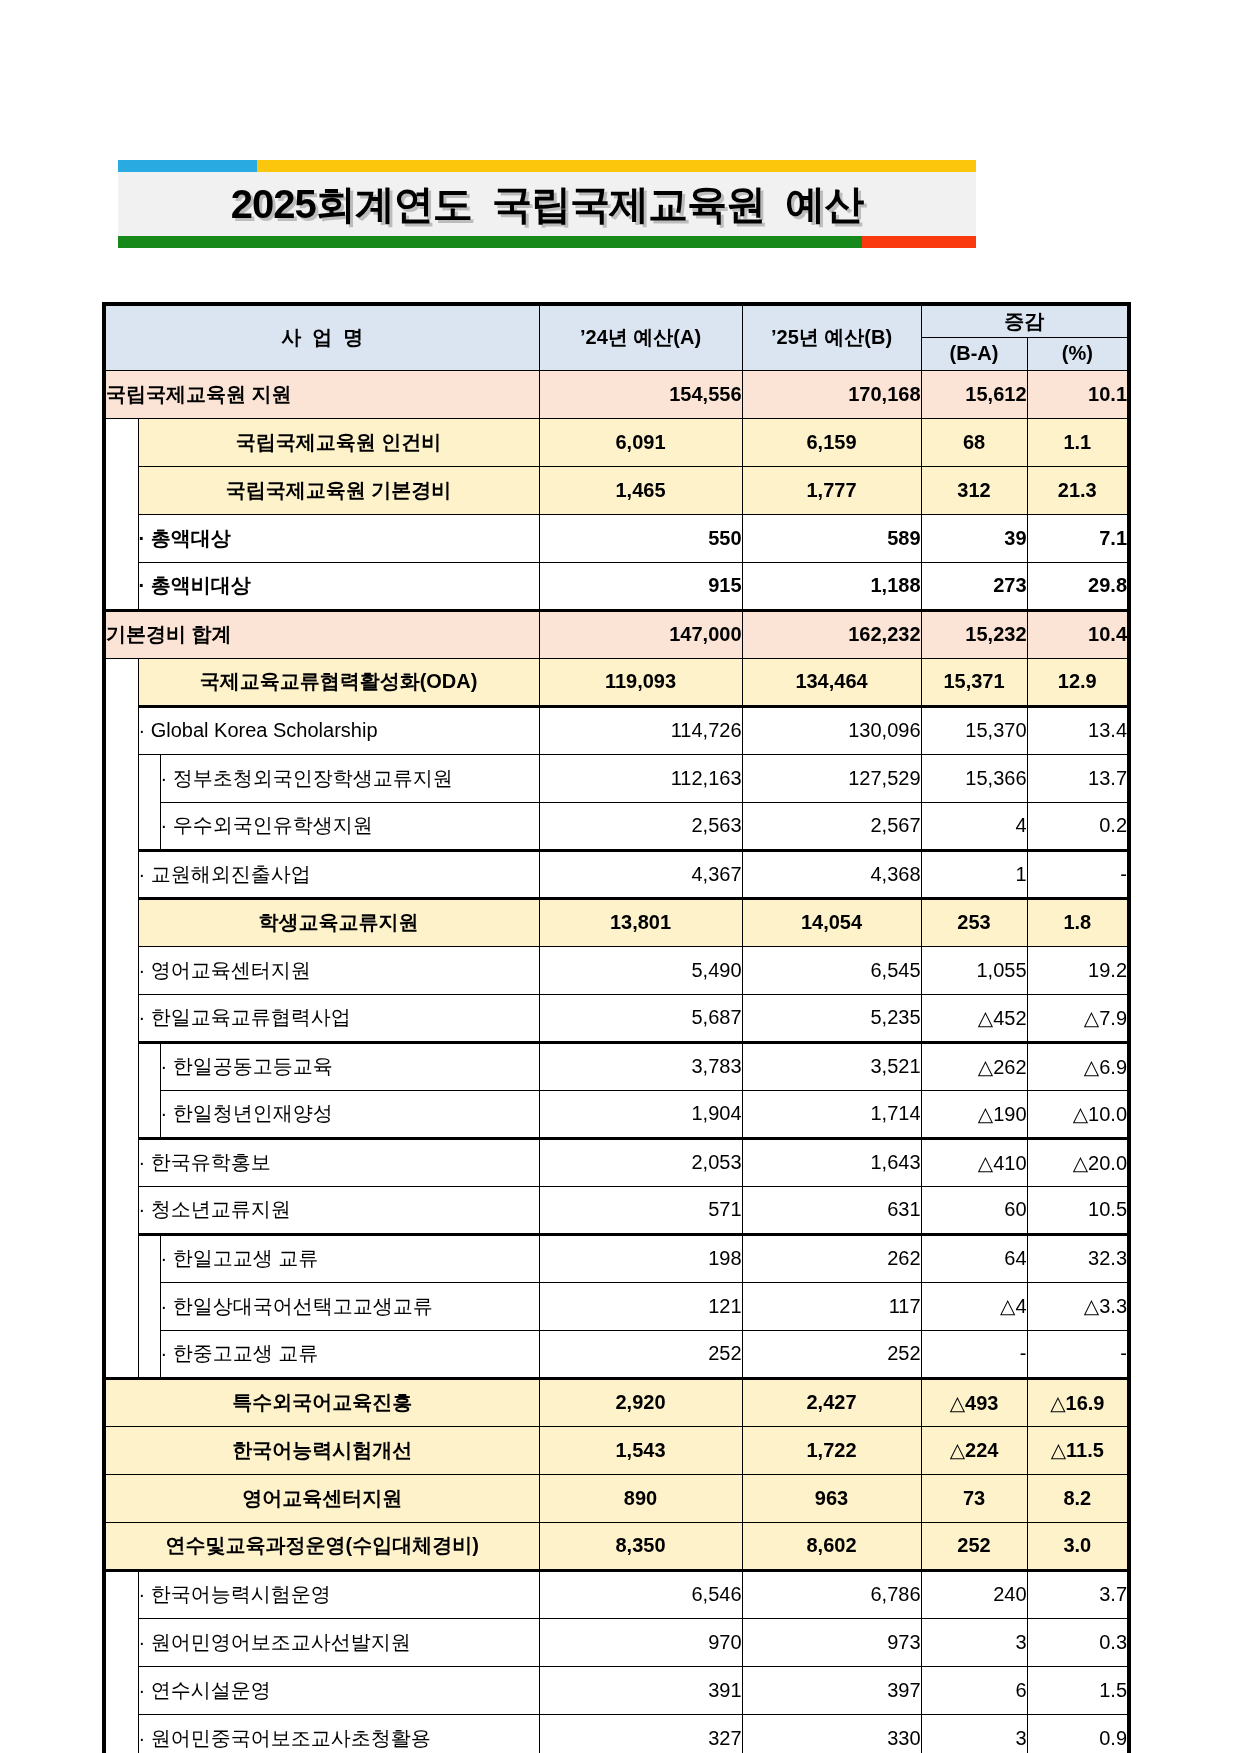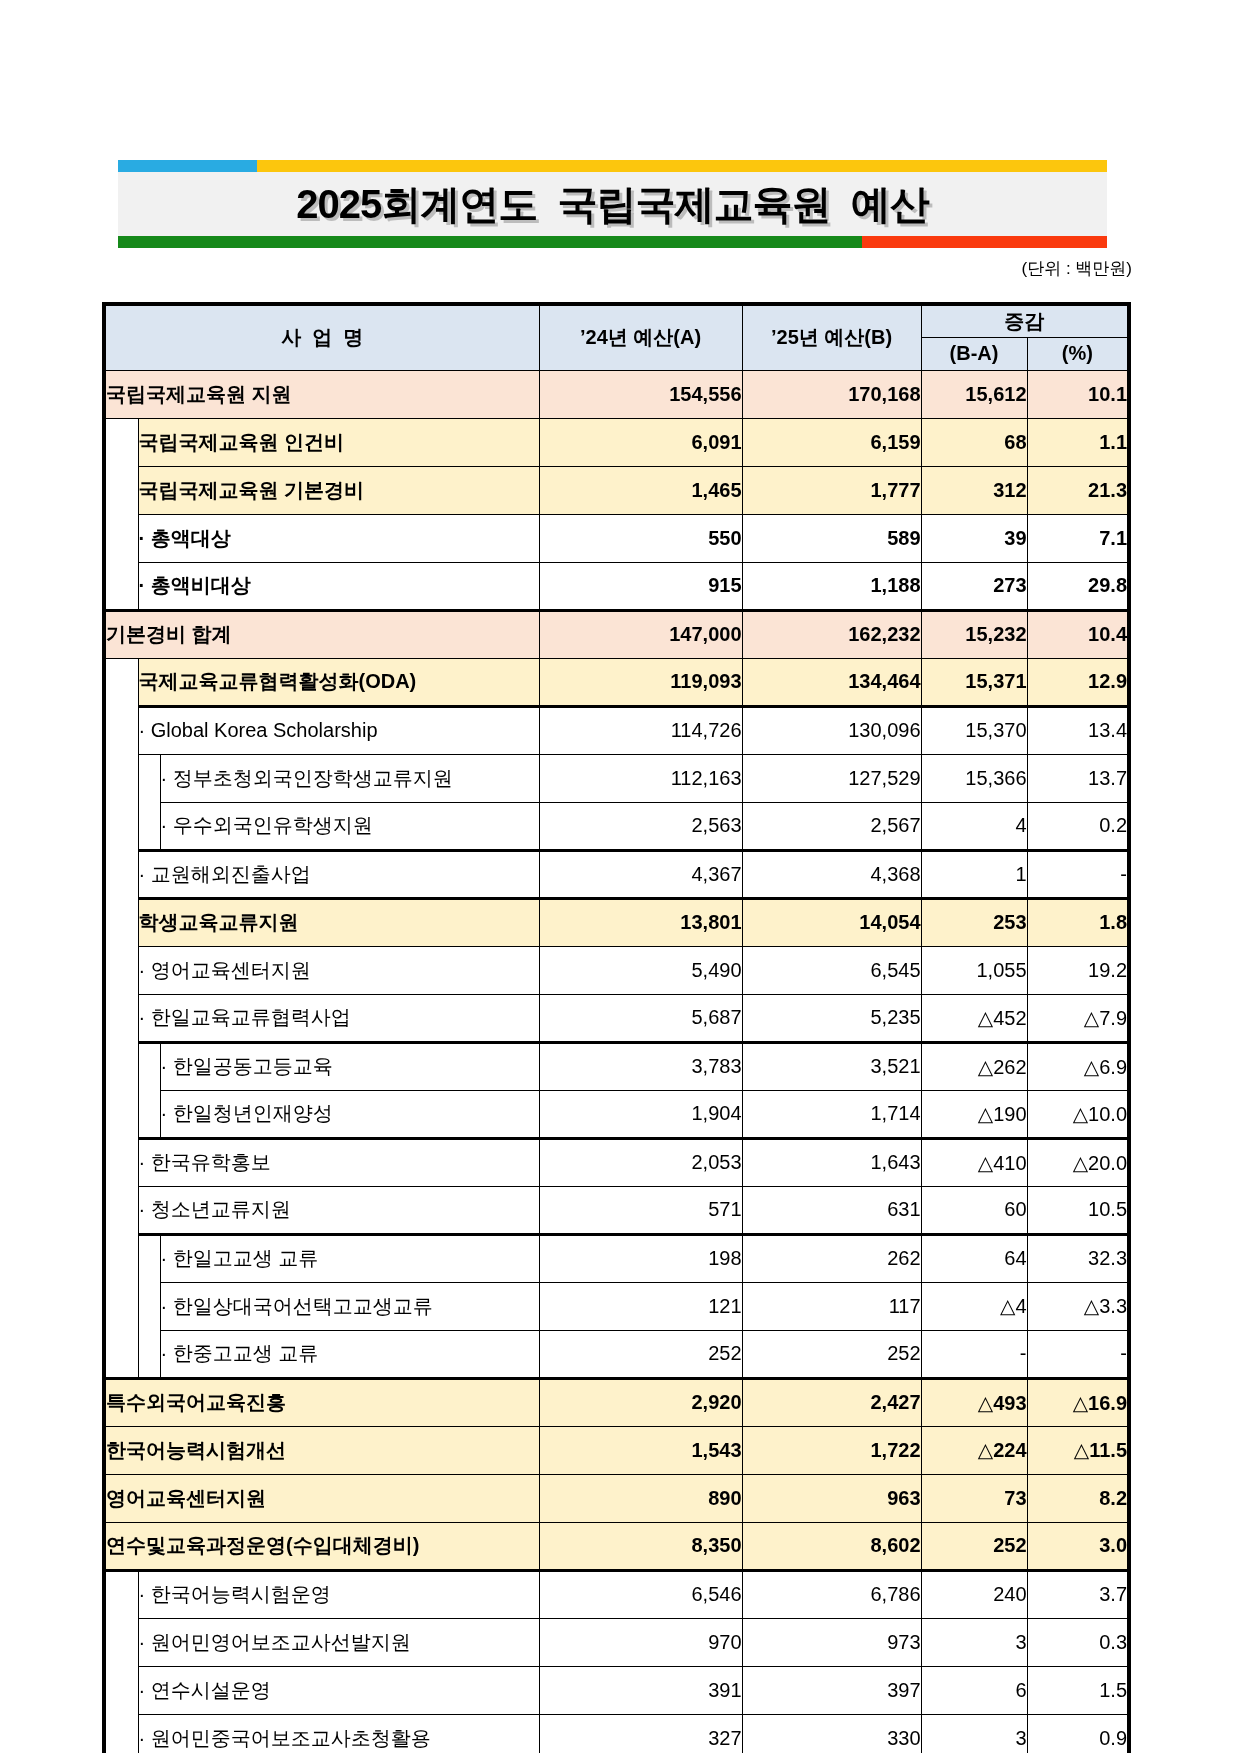--- a/index.html
+++ b/index.html
@@ -3,21 +3,21 @@
 <meta charset="utf-8">
 <style>
   html,body { margin:0; padding:0; }
   .page {
     position:relative; width:1240px; height:1753px; background:#fff;
     font-family:"Liberation Sans","DejaVu Sans",sans-serif; color:#000;
     overflow:hidden;
   }
 
   
-  .banner { position:absolute; left:118px; top:160px; width:989px; }
+  .banner { position:absolute; left:118px; top:160px; width:858px; }
   .banner-top, .banner-bottom { display:flex; height:12px; }
   .seg-blue   { width:139px; background:var(--banner-blue); }
   .seg-yellow { flex:1;      background:var(--banner-yellow); }
   .seg-green  { width:744px; background:var(--banner-green); }
   .seg-red    { flex:1;      background:var(--banner-red); }
   .banner-body {
     height:64px; background:#f1f1f1;
     display:flex; align-items:center; justify-content:center;
   }
   .banner-title {
@@ -48,21 +48,21 @@
   th.hd { background:var(--header-bg); font-weight:700; text-align:center; white-space:pre; }
   th.deep { border-bottom:3px solid #000; }
   th.vthick, td.ba { border-left:2px solid #000;margin-left:32px; }
 
   td.label { text-align:left; padding-left:8px; white-space:pre; }
   td.num   { text-align:right; padding-right:10px; font-variant-numeric:tabular-nums; white-space:pre; }
 
   td.strip { background:#fff; padding:0; }
 
   tr.r-pink   > td.cell { background:var(--row-pink); }
-  tr.r-yellow > td.cell { background:var(--row-yellow); }
+  tr.r-yellow > td.cell { background:var(--row-yellow);text-align:center; }
   tr.r-white  > td.cell { background:#fff; }
   tr.b > td.cell { font-weight:700; }
 
   .tt-c { border-top:3px solid #000 !important; }
 </style>
 </head>
 <body>
 
 <div class="page">
 
@@ -73,21 +73,20 @@
     </div>
     <div class="banner-body">
       <div class="banner-title">2025회계연도  국립국제교육원  예산</div>
     </div>
     <div class="banner-bottom">
       <div class="seg-green"></div>
       <div class="seg-red"></div>
     </div>
   </div>
 
-  <div class="unit-note">(단위 : 백만원)</div>
 
   <table class="budget">
     <colgroup>
       <col style="width:34px">
         <col style="width:22px">
         <col style="width:379px">
       <col style="width:203px">
         <col style="width:179px">
         <col style="width:106px">
         <col style="width:102px">

